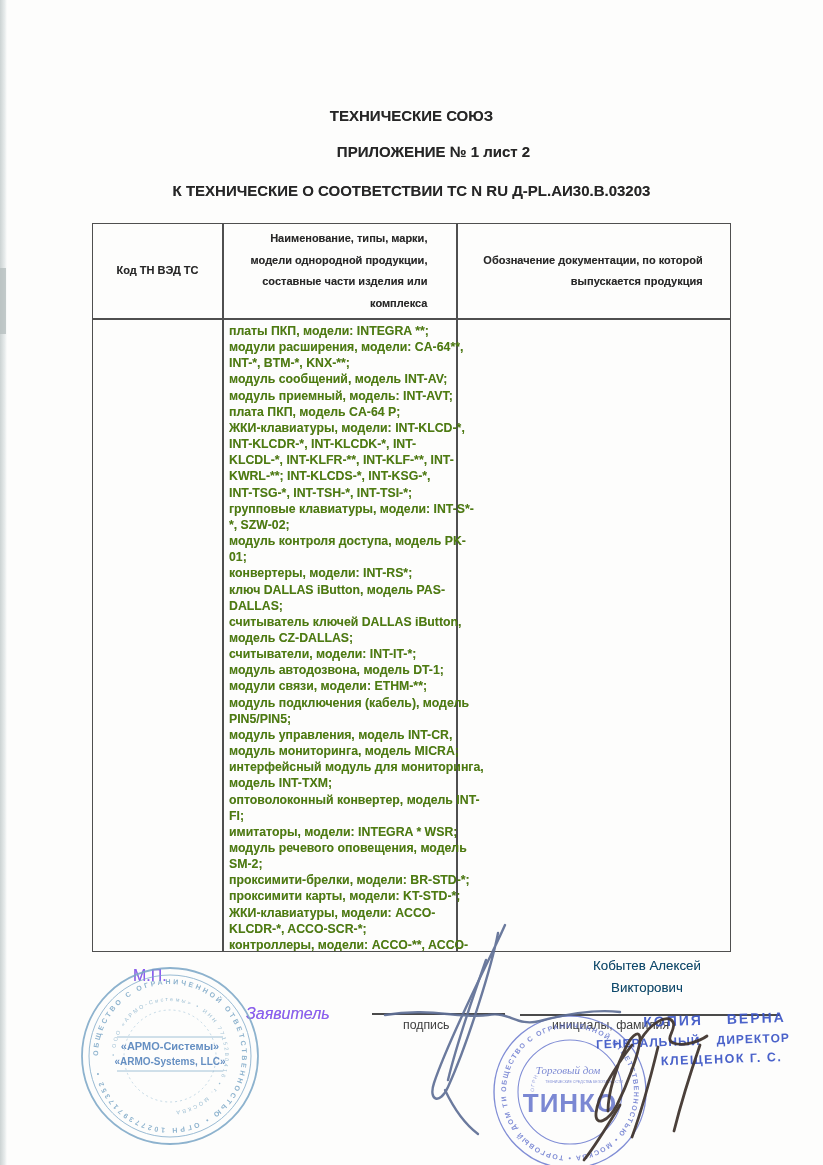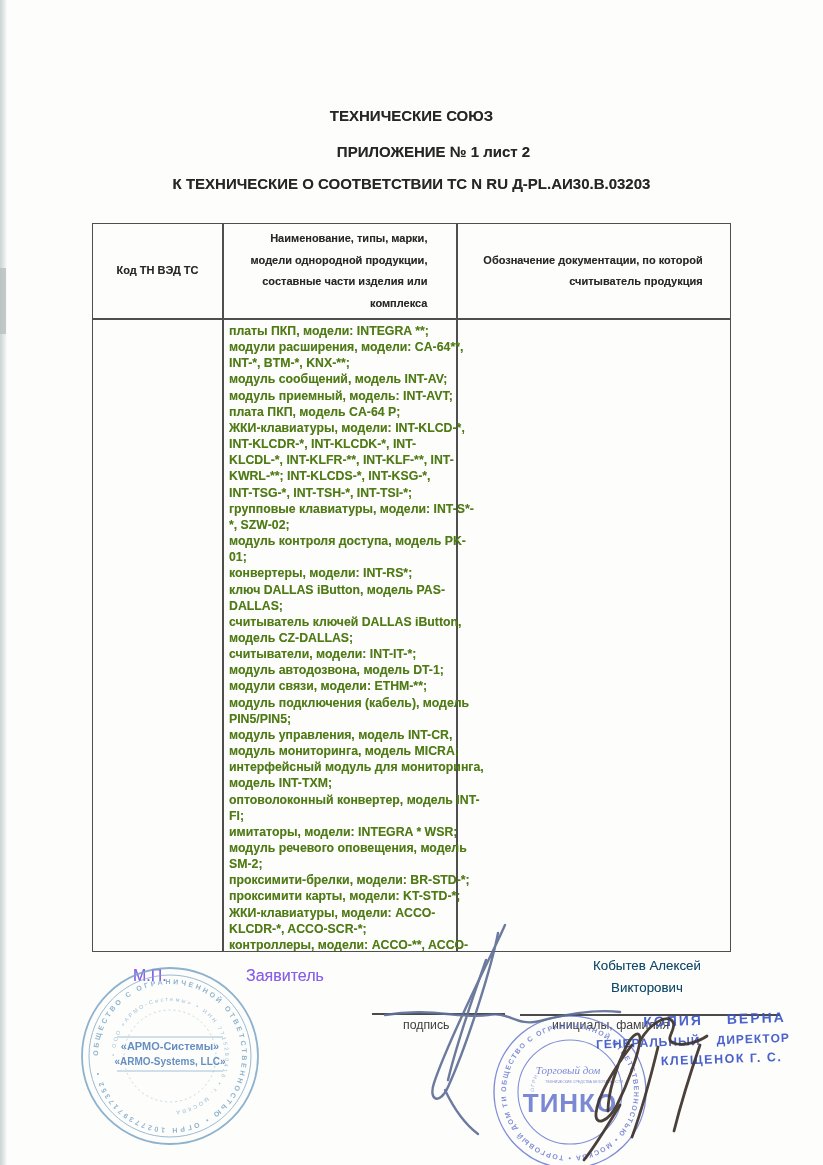--- a/index.html
+++ b/index.html
@@ -19,21 +19,21 @@
     position:absolute;left:0;top:268px;width:6px;height:66px;
     background:#b7bfbf;opacity:.8;
   }
   
   .doc-head{
     position:absolute;left:0;right:0;top:107px;
     text-align:center;font-weight:700;font-size:15px;color:#262626;
     text-shadow:0 0 .4px rgba(0,0,0,.35);
   }
   .doc-head .l1{margin-bottom:19px;}
-  .doc-head .l2{margin-bottom:15px;padding-left:44px;}
+  .doc-head .l2{margin-bottom:22px;padding-left:44px;}
   
   .tbl{
     position:absolute;left:92px;top:223px;width:637px;height:727px;
     border:1.5px solid #4f4f4f;overflow:hidden;
   }
   .tbl .vsep{position:absolute;top:0;bottom:0;width:1.5px;background:#4f4f4f;}
   .tbl .vsep.s1{left:129px;}
   .tbl .vsep.s2{left:363px;}
   .tbl .hsep{position:absolute;left:0;right:0;top:94px;height:1.5px;background:#4f4f4f;}
   .tbl .hcell{
@@ -93,21 +93,21 @@
   <div class="tbl">
     <div class="vsep s1"></div>
     <div class="vsep s2"></div>
     <div class="hsep"></div>
     <div class="hcell hc1">Код ТН ВЭД ТС</div>
     <div class="hcell hc2">Наименование, типы, марки,
 модели однородной продукции,
 составные части изделия или
 комплекса</div>
     <div class="hcell hc3">Обозначение документации, по которой
-считыватель продукция</div>
+выпускается продукция</div>
     <div class="bodytext">платы ПКП, модели: INTEGRA **;
 модули расширения, модели: CA-64**,
 INT-*, BTM-*, KNX-**;
 модуль сообщений, модель INT-AV;
 модуль приемный, модель: INT-AVT;
 плата ПКП, модель CA-64 P;
 ЖКИ-клавиатуры, модели: INT-KLCD-*,
 INT-KLCDR-*, INT-KLCDK-*, INT-
 KLCDL-*, INT-KLFR-**, INT-KLF-**, INT-
 KWRL-**; INT-KLCDS-*, INT-KSG-*,
@@ -136,21 +136,21 @@
 модуль речевого оповещения, модель
 SM-2;
 проксимити-брелки, модели: BR-STD-*;
 проксимити карты, модели: KT-STD-*;
 ЖКИ-клавиатуры, модели: ACCO-
 KLCDR-*, ACCO-SCR-*;
 контроллеры, модели: ACCO-**, ACCO-</div>
   </div>
 
   <div class="f-label" style="left:133px;top:967px;">М.П.</div>
-  <div class="f-label" style="left:246px;top:967px;">Заявитель</div>
+  <div class="f-label" style="left:246px;top:1005px;font-style:italic;">Заявитель</div>
   <div class="name-block">Кобытев Алексей
 Викторович</div>
   <div class="sig-line line-l"></div>
   <div class="sig-line line-r"></div>
   <div class="cap" style="left:403px;top:1018px;">подпись</div>
   <div class="cap" style="left:552px;top:1018px;">инициалы, фамилия</div>
 
   <svg class="stamp" style="left:75px;top:961px;" width="190" height="190" viewBox="0 0 190 190">
     <defs>
       <path id="armo-ring1" d="M 23,95 A 72,72 0 1 1 167,95 A 72,72 0 1 1 23,95"></path>

